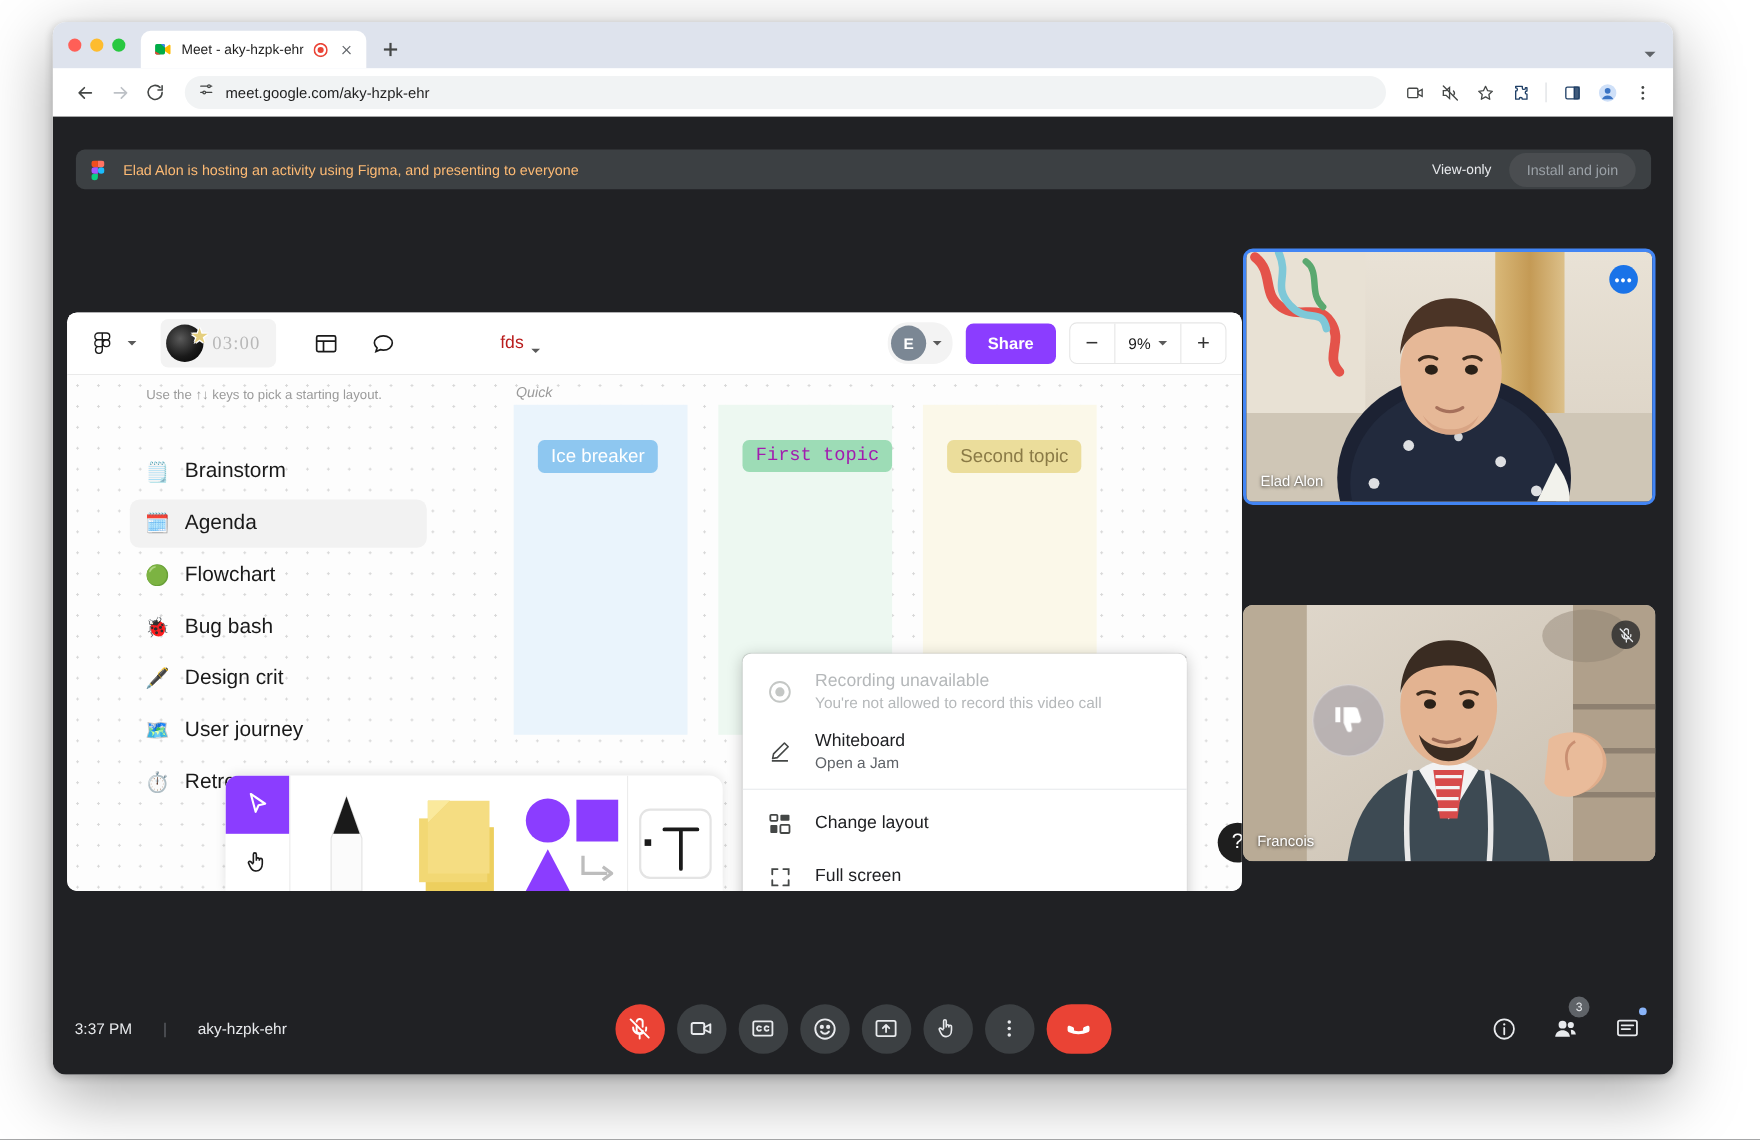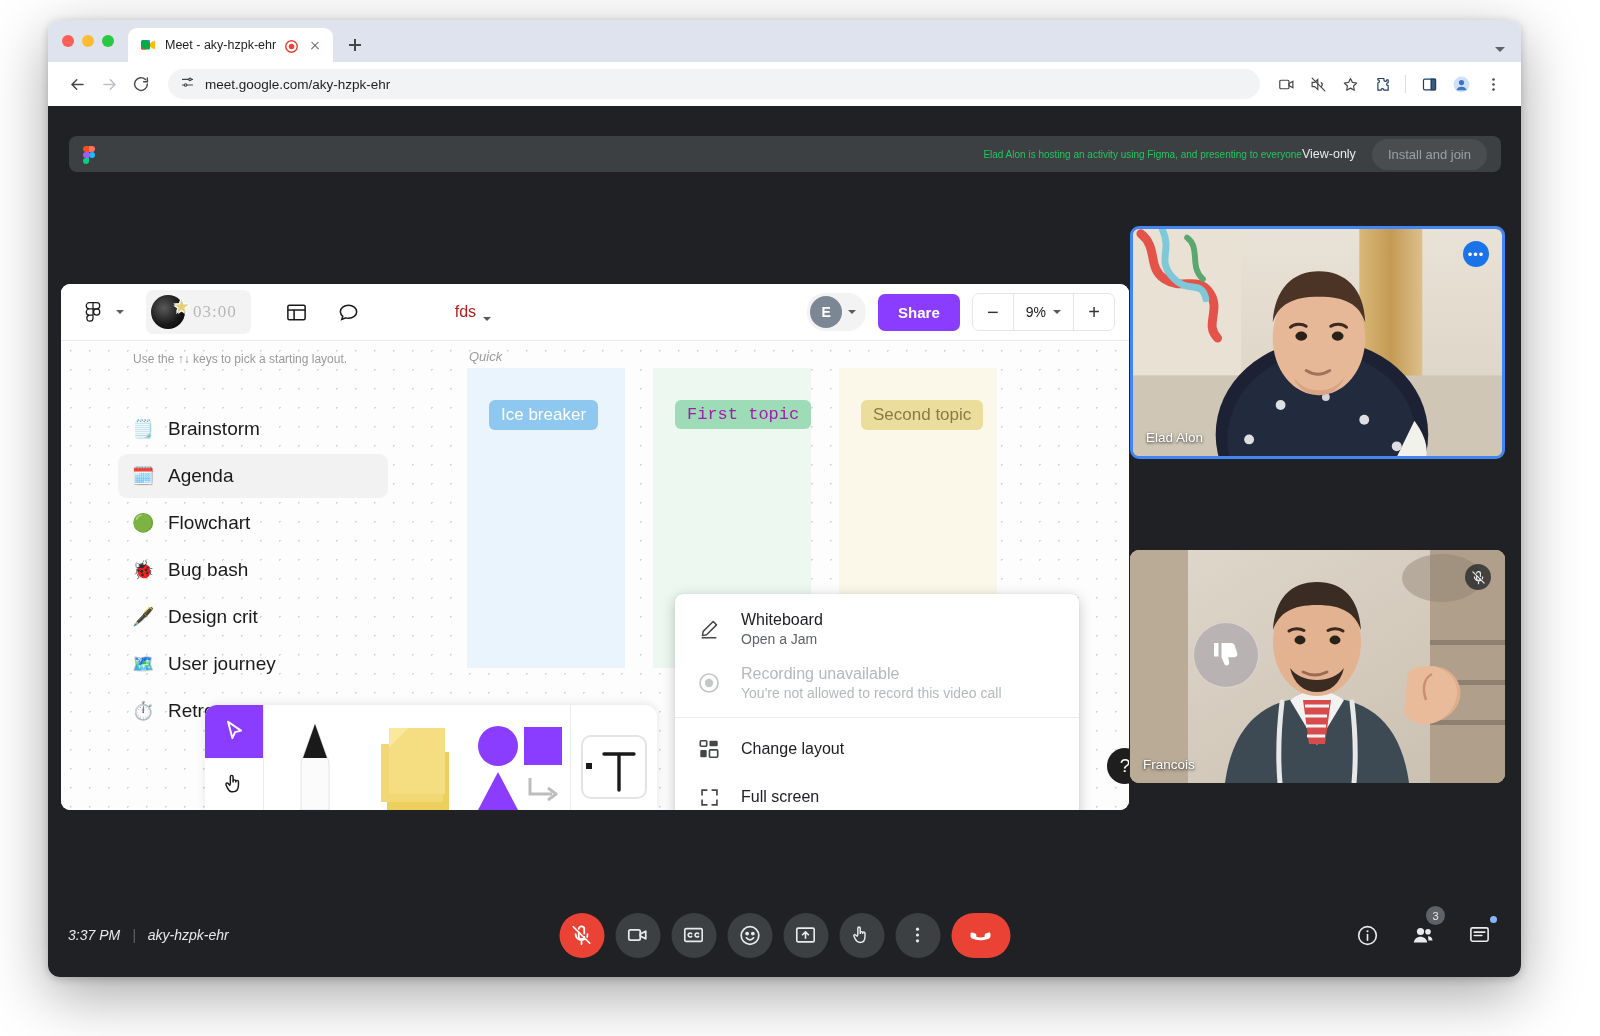--- a/index.html
+++ b/index.html
@@ -112,21 +112,21 @@
   }
 
   
   .banner {
     position: absolute; left: 21px; top: 30px;
     width: 1432px; height: 36px;
     background: #3c4043; border-radius: 8px;
     display: flex; align-items: center; padding: 0 14px;
   }
   .banner-figma { width: 17px; height: 17px; position: relative; flex: none; margin-right: 12px; }
-  .banner-text { font-size: 10px; color: #22c55e; flex: 1; text-align: right; }
+  .banner-text { font-size: 13px; color: #fdba74; flex: 1; }
   .banner-viewonly { font-size: 12.5px; color: #e8eaed; margin-right: 16px; }
   .banner-btn {
     background: #4a4d50; color: #9aa0a6;
     font-size: 13px; padding: 8px 16px; border-radius: 18px;
     border: none; cursor: default;
   }
 
   
   .figma-surface {
     position: absolute; left: 13px; top: 178px;
@@ -324,21 +324,21 @@
 
   
   .ctrlbar {
     position: absolute; left: 0; bottom: 0;
     width: 1473px; height: 84px;
     display: flex; align-items: center;
   }
   .ctrl-left {
     position: absolute; left: 20px;
     font-size: 14px; color: #e8eaed;
-    display: flex; align-items: center; gap: 12px; font-style: italic;
+    display: flex; align-items: center; gap: 28px;
   }
   .ctrl-sep { color: #5f6368; }
   .ctrl-center {
     position: absolute; left: 50%; transform: translateX(-50%);
     display: flex; align-items: center; gap: 11px;
   }
   .cbtn {
     width: 45px; height: 45px; border-radius: 50%;
     background: #3c4043; color: #e8eaed;
     display: flex; align-items: center; justify-content: center;
@@ -643,43 +643,43 @@
               <path d="M26 22h30M41 22v36" stroke="#1a1a1a" stroke-width="3.4" stroke-linecap="round"></path>
             </svg>
           </div>
         </div>
 
         <div class="help-fab">?</div>
       </div>
 
       <div class="ctx-menu">
 
+        <div class="ctx-item disabled">
+          <span class="ctx-ico dim">
+            <svg width="24" height="24" viewBox="0 0 24 24" fill="none" stroke="currentColor" stroke-width="1.7">
+                <circle cx="12" cy="12" r="9"></circle>
+                <circle cx="12" cy="12" r="4.2" fill="currentColor" stroke="none"></circle>
+              </svg>
+          </span>
+          <span>
+            <div class="ctx-title dim">Recording unavailable</div>
+            <div class="ctx-sub dim">You're not allowed to record this video call</div>
+          </span>
+        </div>
+
         <div class="ctx-item">
           <span class="ctx-ico">
             <svg width="22" height="22" viewBox="0 0 24 24" fill="none" stroke="currentColor" stroke-width="1.6" stroke-linejoin="round">
                 <path d="M16.5 3.8l3.7 3.7L9.4 18.3l-4.6.9.9-4.6z"></path>
                 <path d="M4 21.5h16"></path>
               </svg>
           </span>
           <span>
             <div class="ctx-title">Whiteboard</div>
             <div class="ctx-sub">Open a Jam</div>
-          </span>
-        </div>
-
-        <div class="ctx-item disabled">
-          <span class="ctx-ico dim">
-            <svg width="24" height="24" viewBox="0 0 24 24" fill="none" stroke="currentColor" stroke-width="1.7">
-                <circle cx="12" cy="12" r="9"></circle>
-                <circle cx="12" cy="12" r="4.2" fill="currentColor" stroke="none"></circle>
-              </svg>
-          </span>
-          <span>
-            <div class="ctx-title dim">Recording unavailable</div>
-            <div class="ctx-sub dim">You're not allowed to record this video call</div>
           </span>
         </div>
 
         <div class="ctx-sep"></div>
 
         <div class="ctx-item">
           <span class="ctx-ico">
             <svg width="22" height="22" viewBox="0 0 24 24" fill="currentColor">
                 <rect x="2.5" y="3" width="7" height="6" rx="1" fill="none" stroke="currentColor" stroke-width="1.8"></rect>
                 <rect x="12.5" y="3" width="9" height="6" rx="1"></rect>

